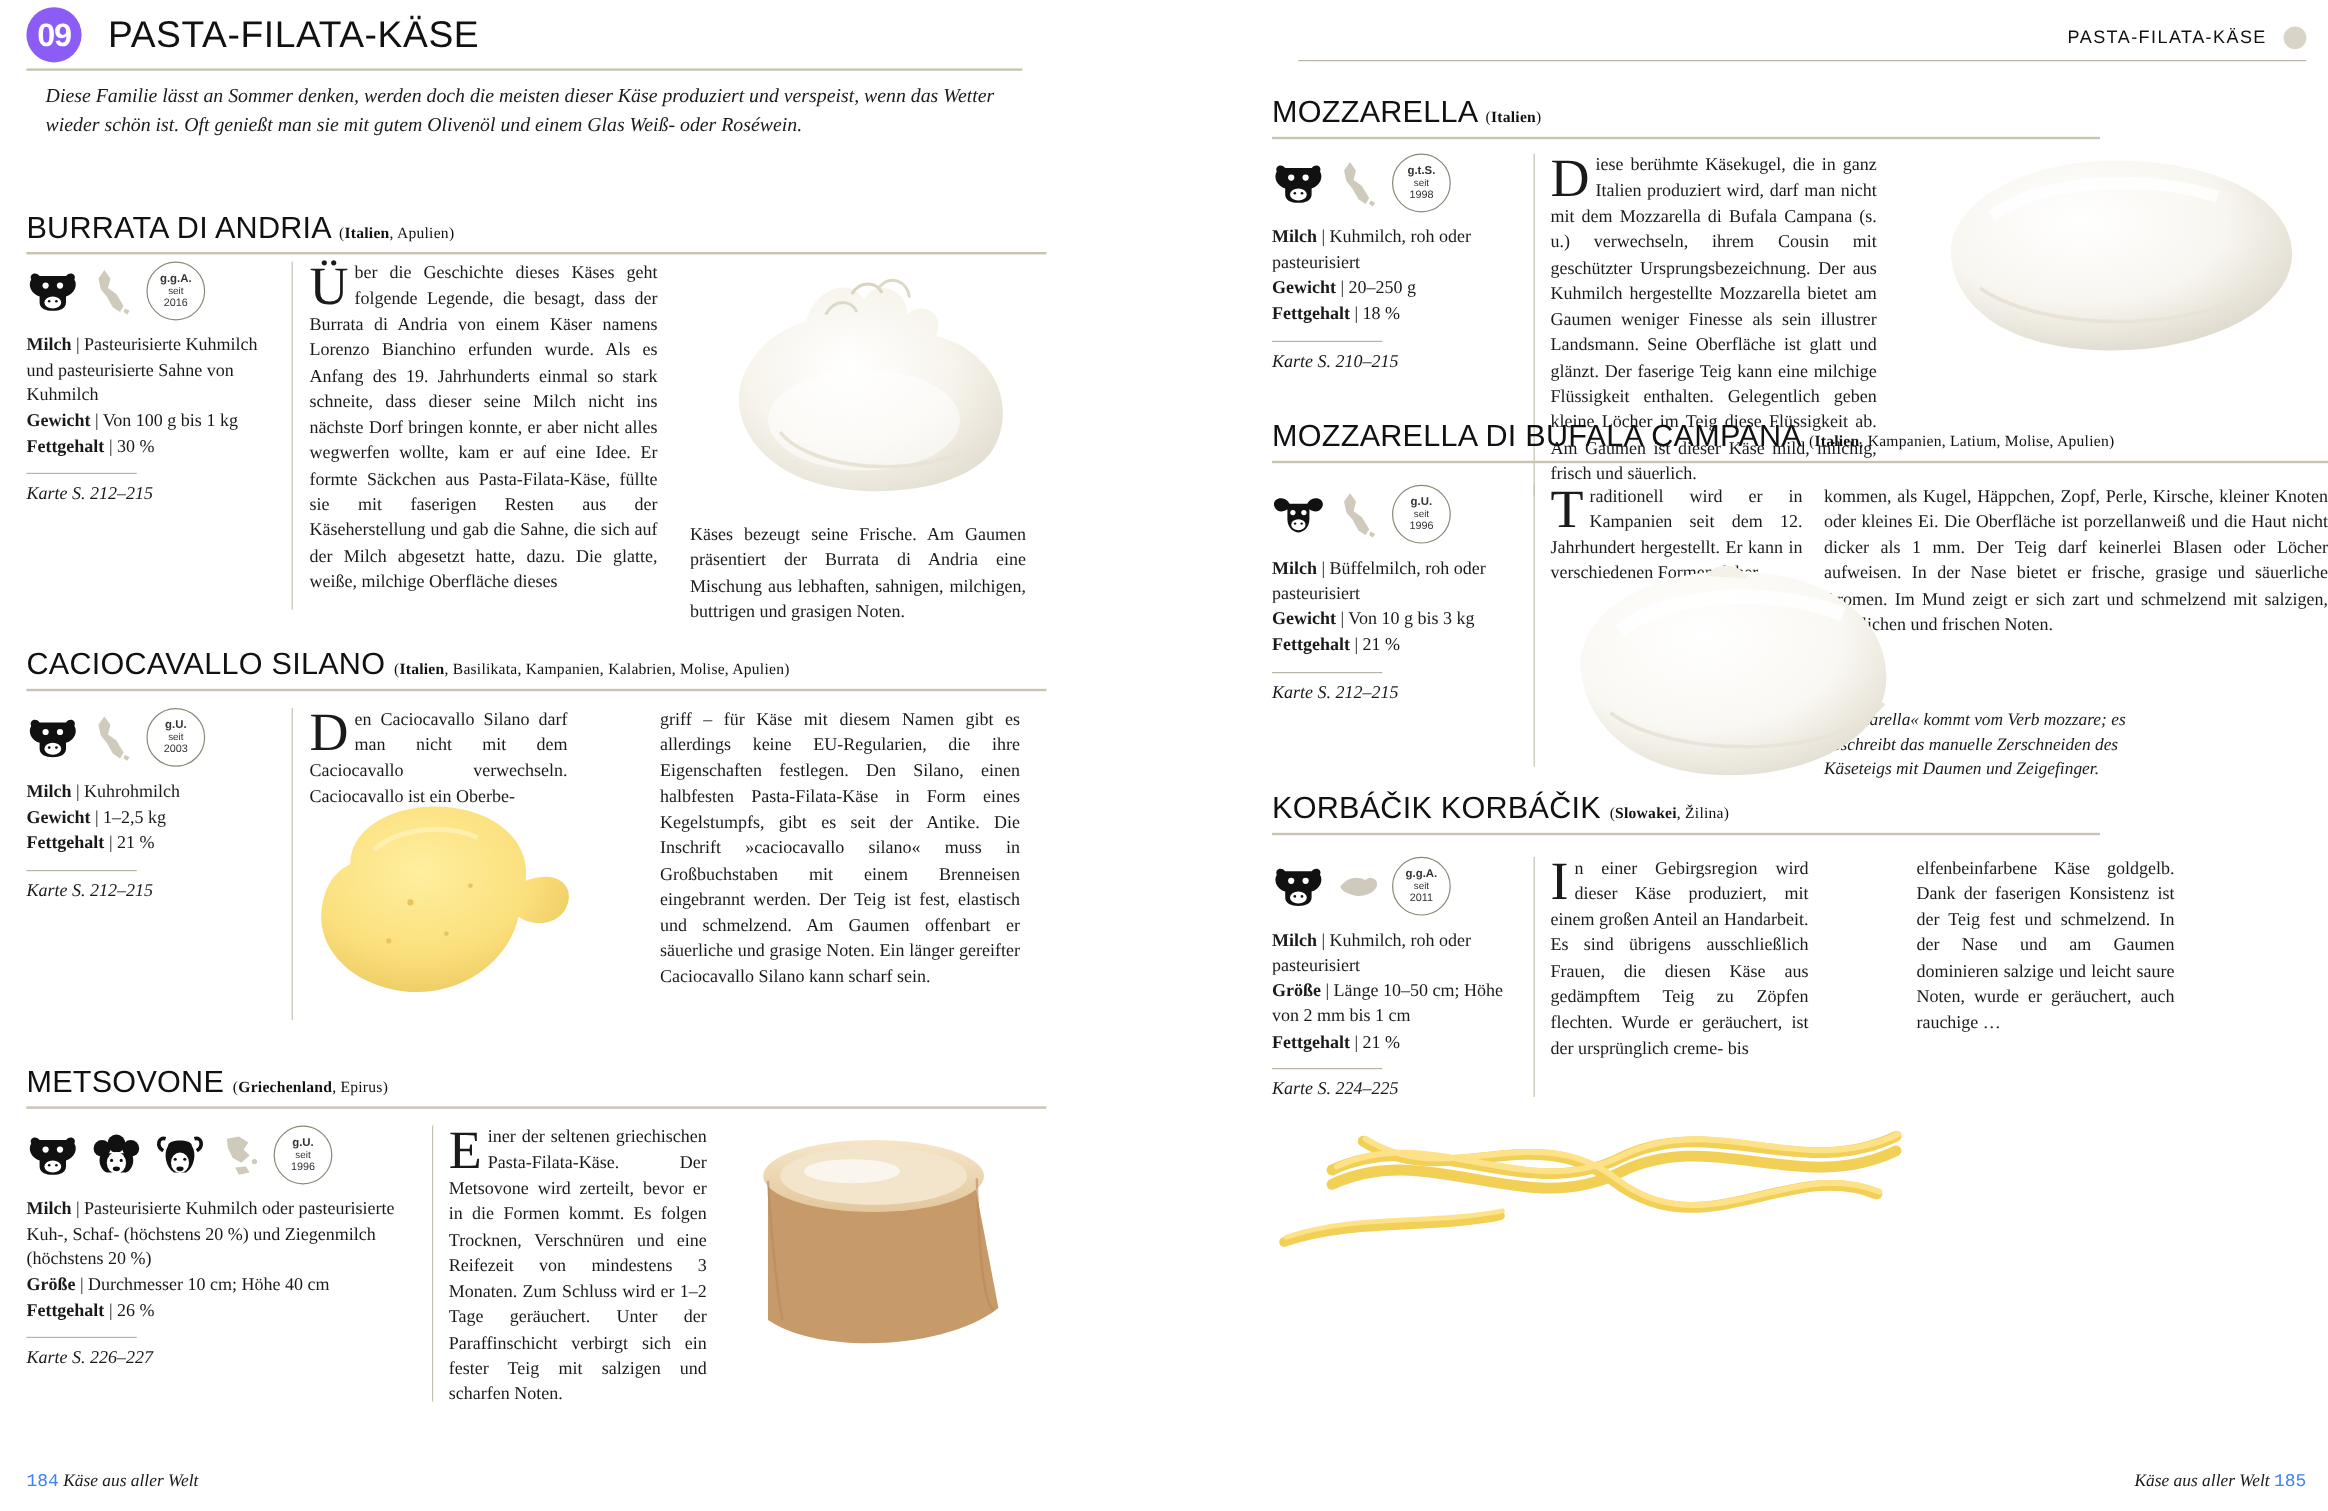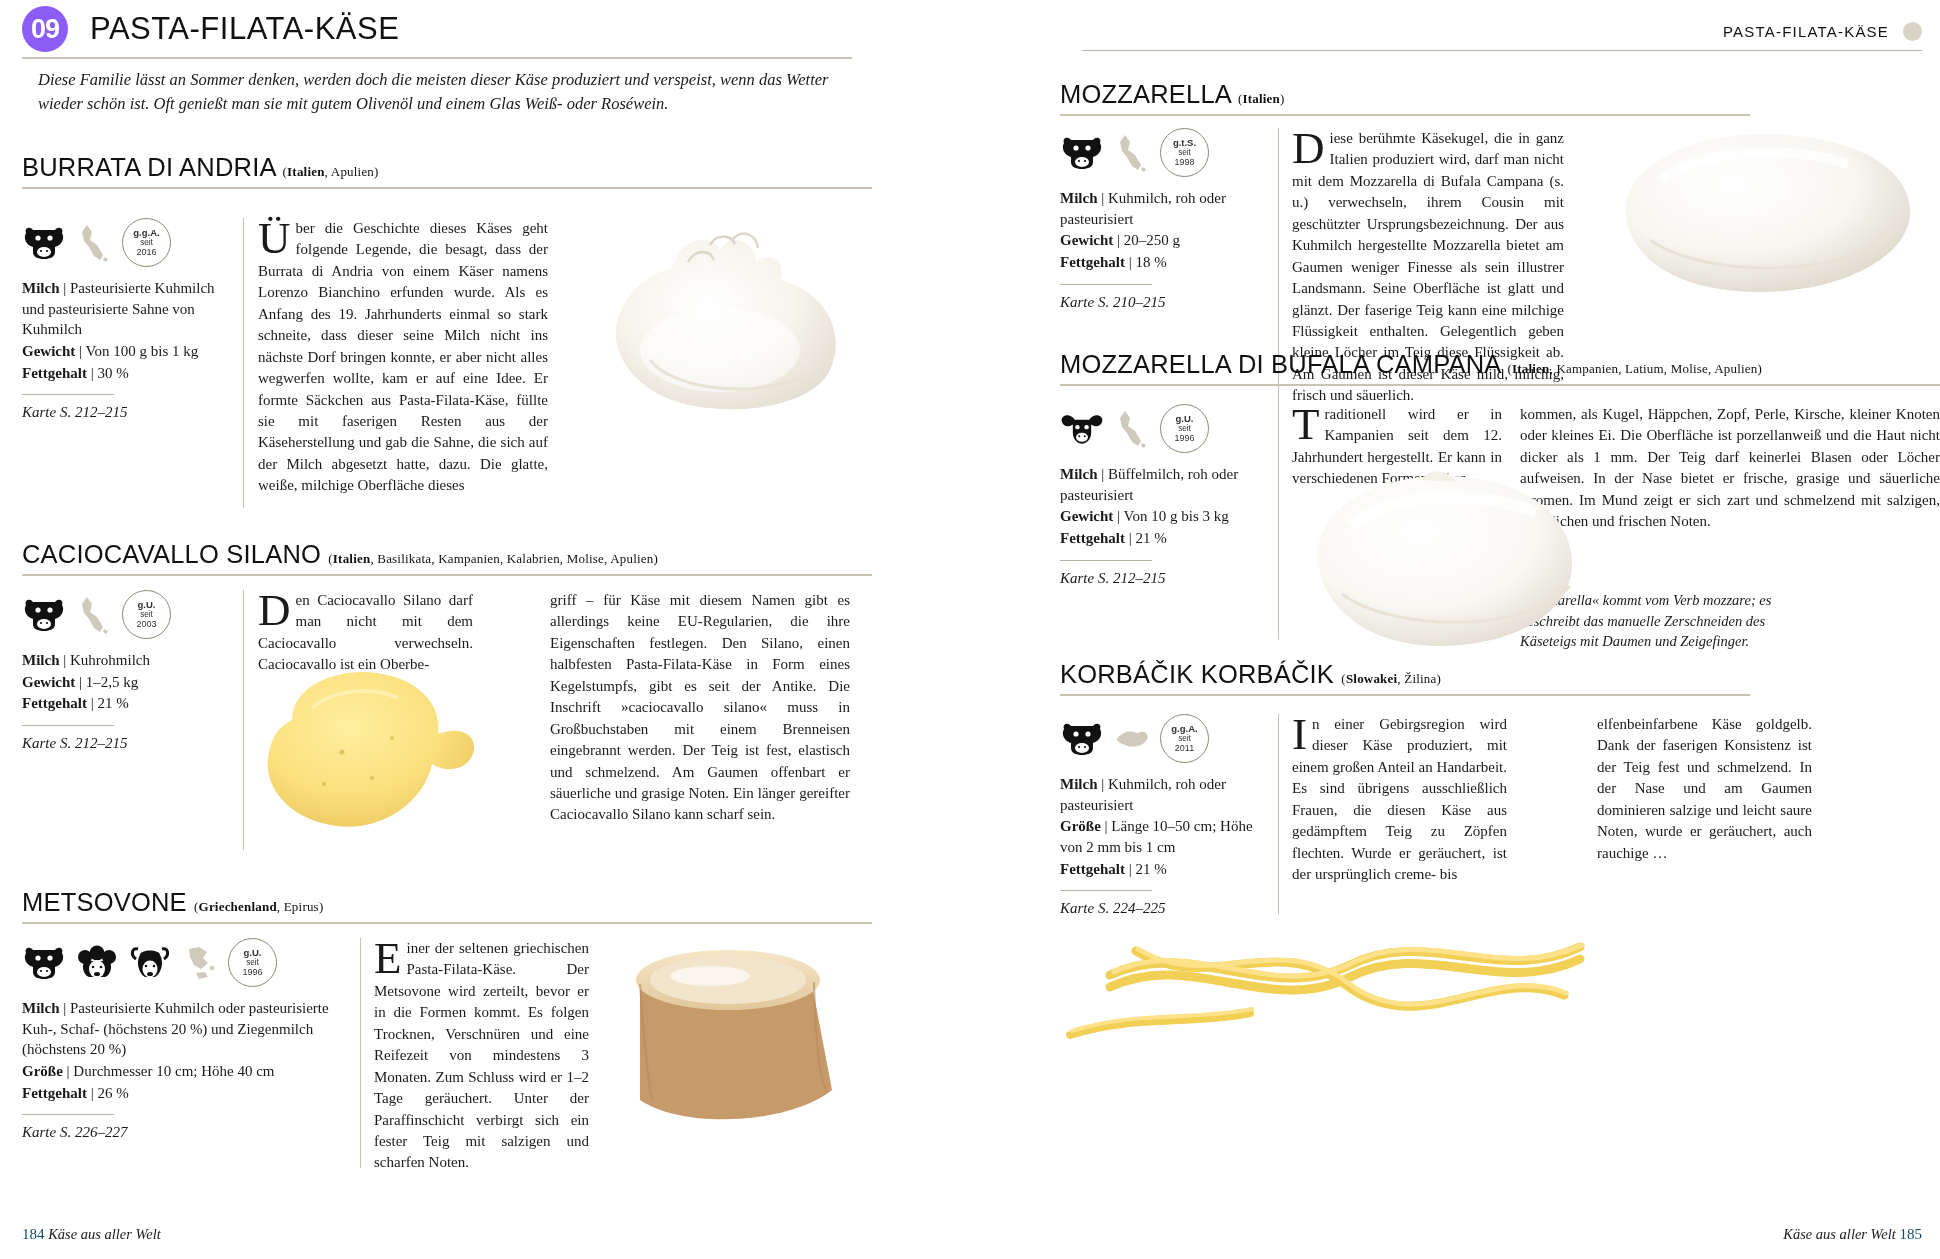--- a/index.html
+++ b/index.html
@@ -81,41 +81,41 @@
   .body-col{font-size:15px;line-height:1.43;text-align:justify;}
   .dropcap{
     float:left;font-size:45px;line-height:36px;
     padding-right:5px;padding-top:2px;font-family:"Liberation Serif",serif;
   }
   .vrule{position:absolute;width:1px;background:#c5c0b2;}
   .note-italic{font-style:italic;font-size:14.5px;line-height:1.42;}
 
   
   .footer{position:absolute;bottom:16px;font-size:14.5px;}
-  .footer .pno{font-family:Liberation Serif, serif;font-size:15px;color:#0c4a6e;}
+  .footer .pno{font-family:Liberation Mono, monospace;font-size:15px;color:#3b82f6;}
   .footer .ftxt{font-style:italic;}
 
   
   .img-wrap{position:absolute;}
 </style>
 </head>
 <body>
 
 <div class="page">
 
   <div class="left-page">
 
     <div class="chapter-head">
       <div class="chapter-num">09</div>
       <div class="chapter-title">PASTA-FILATA-KÄSE</div>
     </div>
     <div class="chapter-rule"></div>
     <div class="chapter-intro">Diese Familie lässt an Sommer denken, werden doch die meisten dieser Käse produziert und verspeist, wenn das Wetter wieder schön ist. Oft genießt man sie mit gutem Olivenöl und einem Glas Weiß- oder Roséwein.</div>
 
-    <div class="entry" style="left:22px;top:153px;width:850px;">
+    <div class="entry" style="left:22px;top:176px;width:850px;">
       <div class="entry-title">
         <span>BURRATA DI ANDRIA</span>
         <span class="origin">(<b>Italien</b><span>, Apulien</span>)</span>
       </div>
       <div class="entry-rule"></div>
     </div>
 
     <div class="entry" style="left:22px;top:218px;width:215px;">
       <div class="iconrow">
         <svg class="animal" viewBox="0 0 44 36">
@@ -143,20 +143,23 @@
       </div>
       <div class="facts-rule"></div>
       <div class="karte">Karte S. 212–215</div>
     </div>
 
     <div class="vrule" style="left:243px;top:218px;height:290px;"></div>
 
     <div class="entry body-col" style="left:258px;top:218px;width:290px;">
       <span class="dropcap">Ü</span>
       <span>ber die Geschichte dieses Käses geht folgende Legende, die besagt, dass der Burrata di Andria von einem Käser namens Lorenzo Bianchino erfunden wurde. Als es Anfang des 19. Jahrhunderts einmal so stark schneite, dass dieser seine Milch nicht ins nächste Dorf bringen konnte, er aber nicht alles wegwerfen wollte, kam er auf eine Idee. Er formte Säckchen aus Pasta-Filata-Käse, füllte sie mit faserigen Resten aus der Käseherstellung und gab die Sahne, die sich auf der Milch abgesetzt hatte, dazu. Die glatte, weiße, milchige Oberfläche dieses</span>
+    </div>
+    <div class="entry body-col" style="left:575px;top:436px;width:280px;">
+      <span>Käses bezeugt seine Frische. Am Gaumen präsentiert der Burrata di Andria eine Mischung aus lebhaften, sahnigen, milchigen, buttrigen und grasigen Noten.</span>
     </div>
 
     <div class="img-wrap" style="left:560px;top:210px;width:330px;height:215px;">
       <svg viewBox="0 0 330 215" width="330" height="215">
         <defs>
           <radialGradient id="burr" cx="42%" cy="38%" r="72%">
             <stop offset="0%" stop-color="#ffffff"></stop>
             <stop offset="55%" stop-color="#f7f4ec"></stop>
             <stop offset="100%" stop-color="#e2ddd0"></stop>
           </radialGradient>

